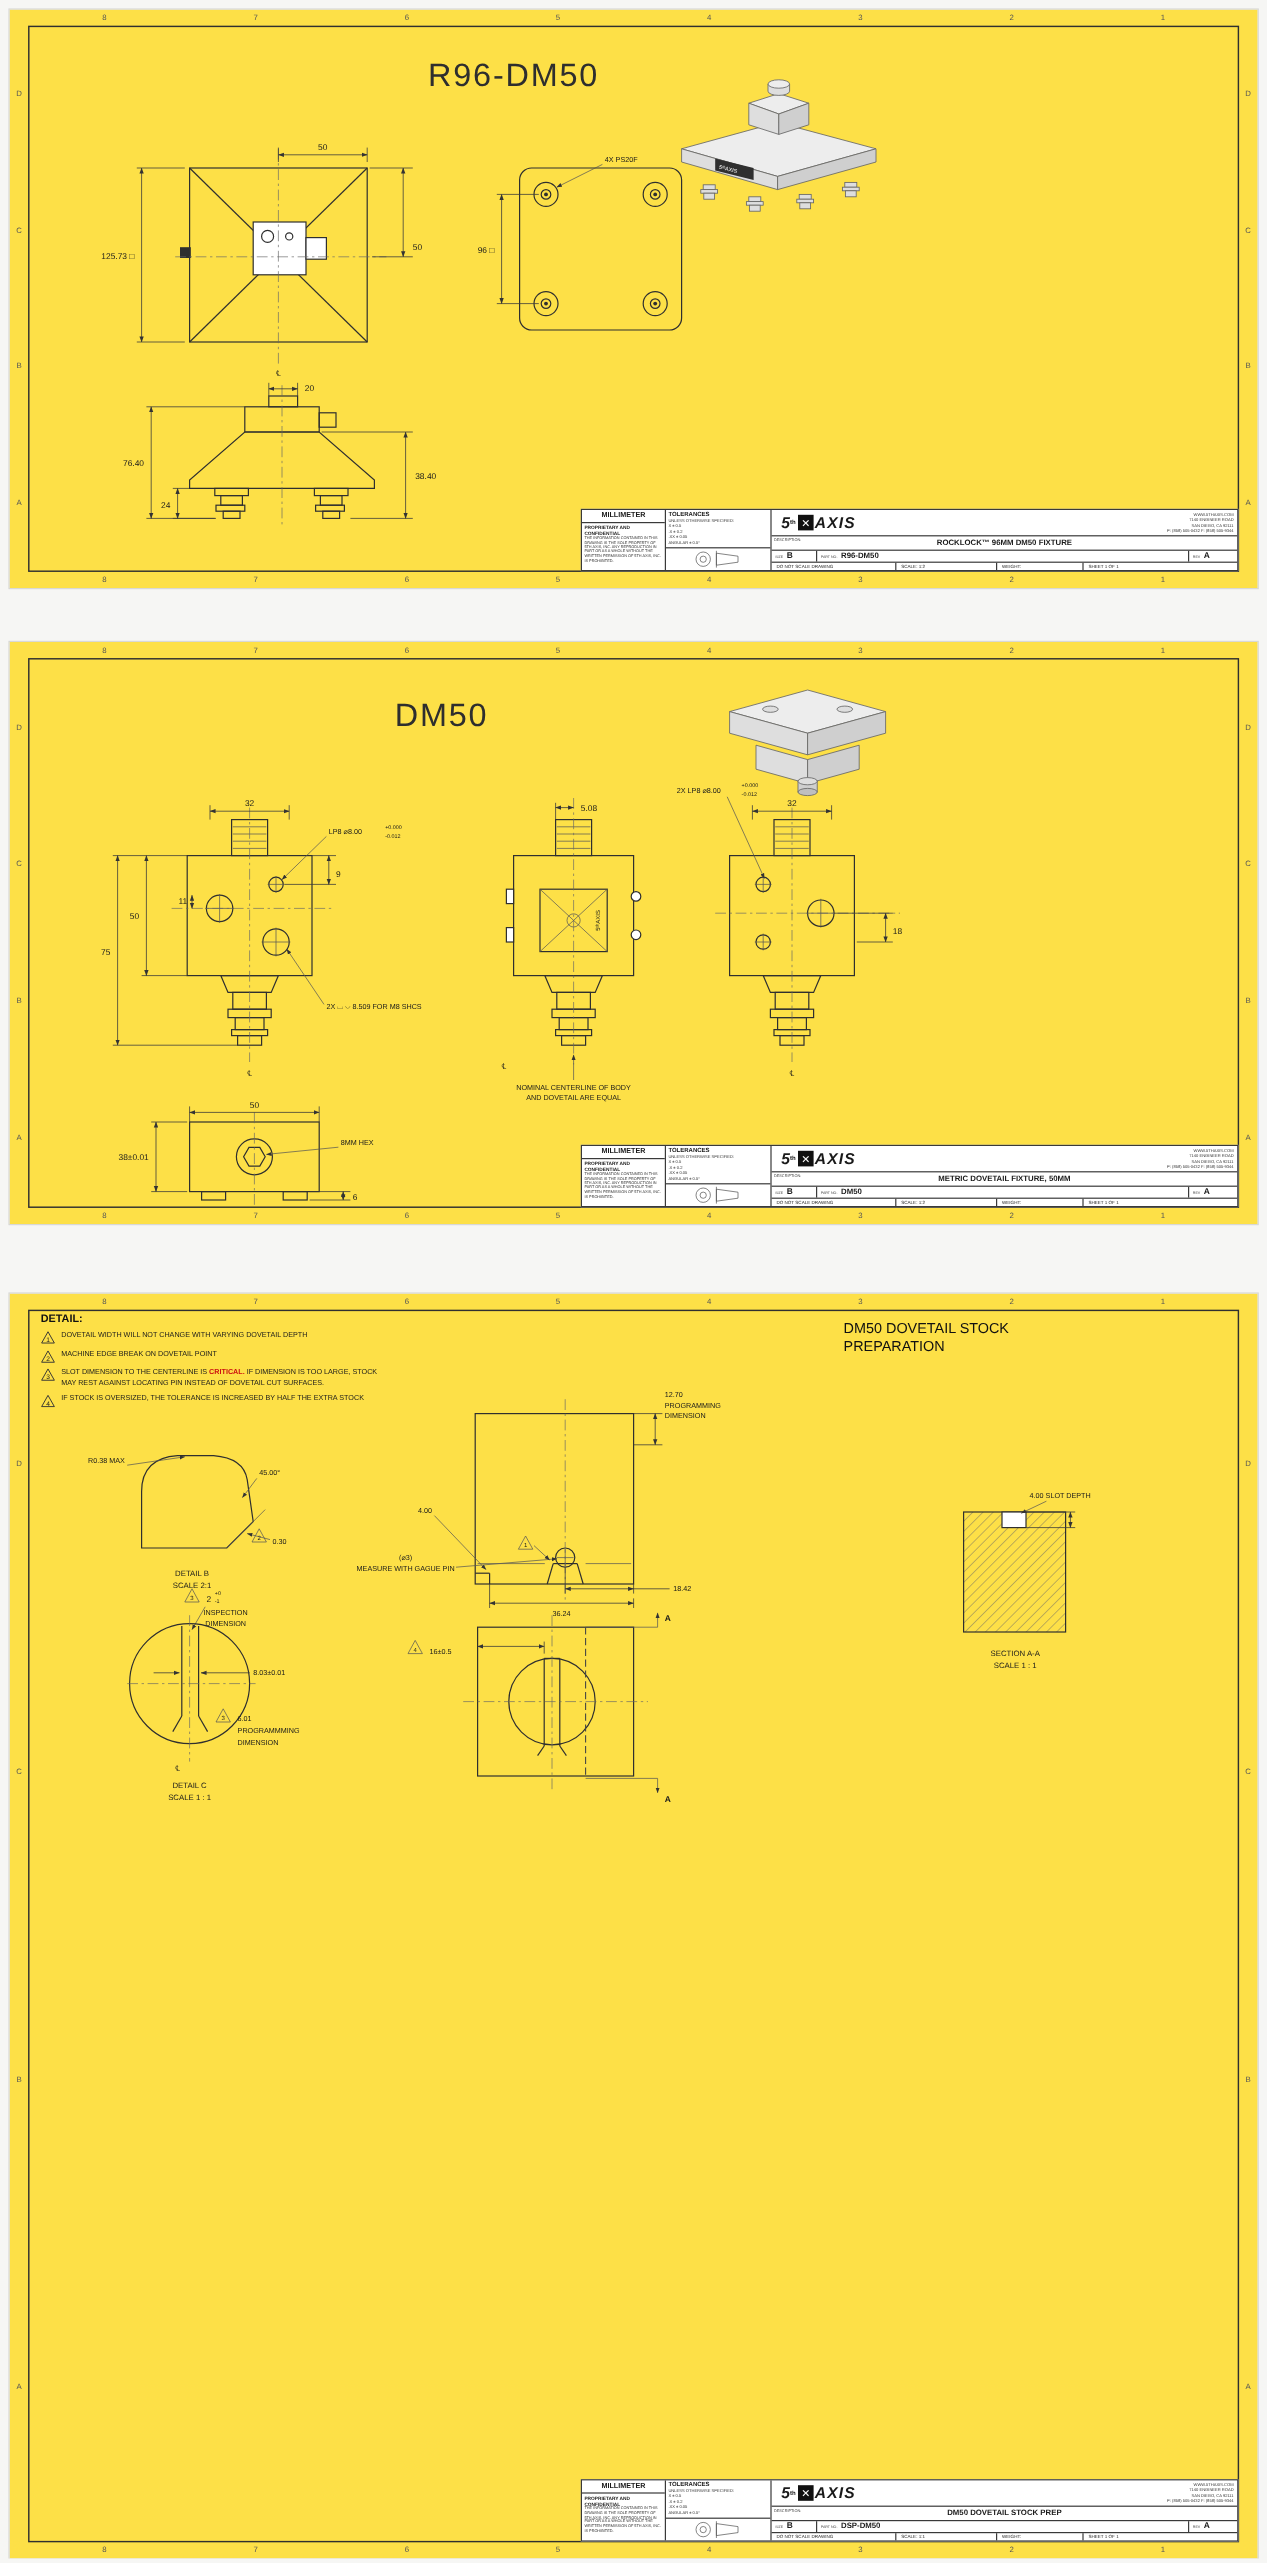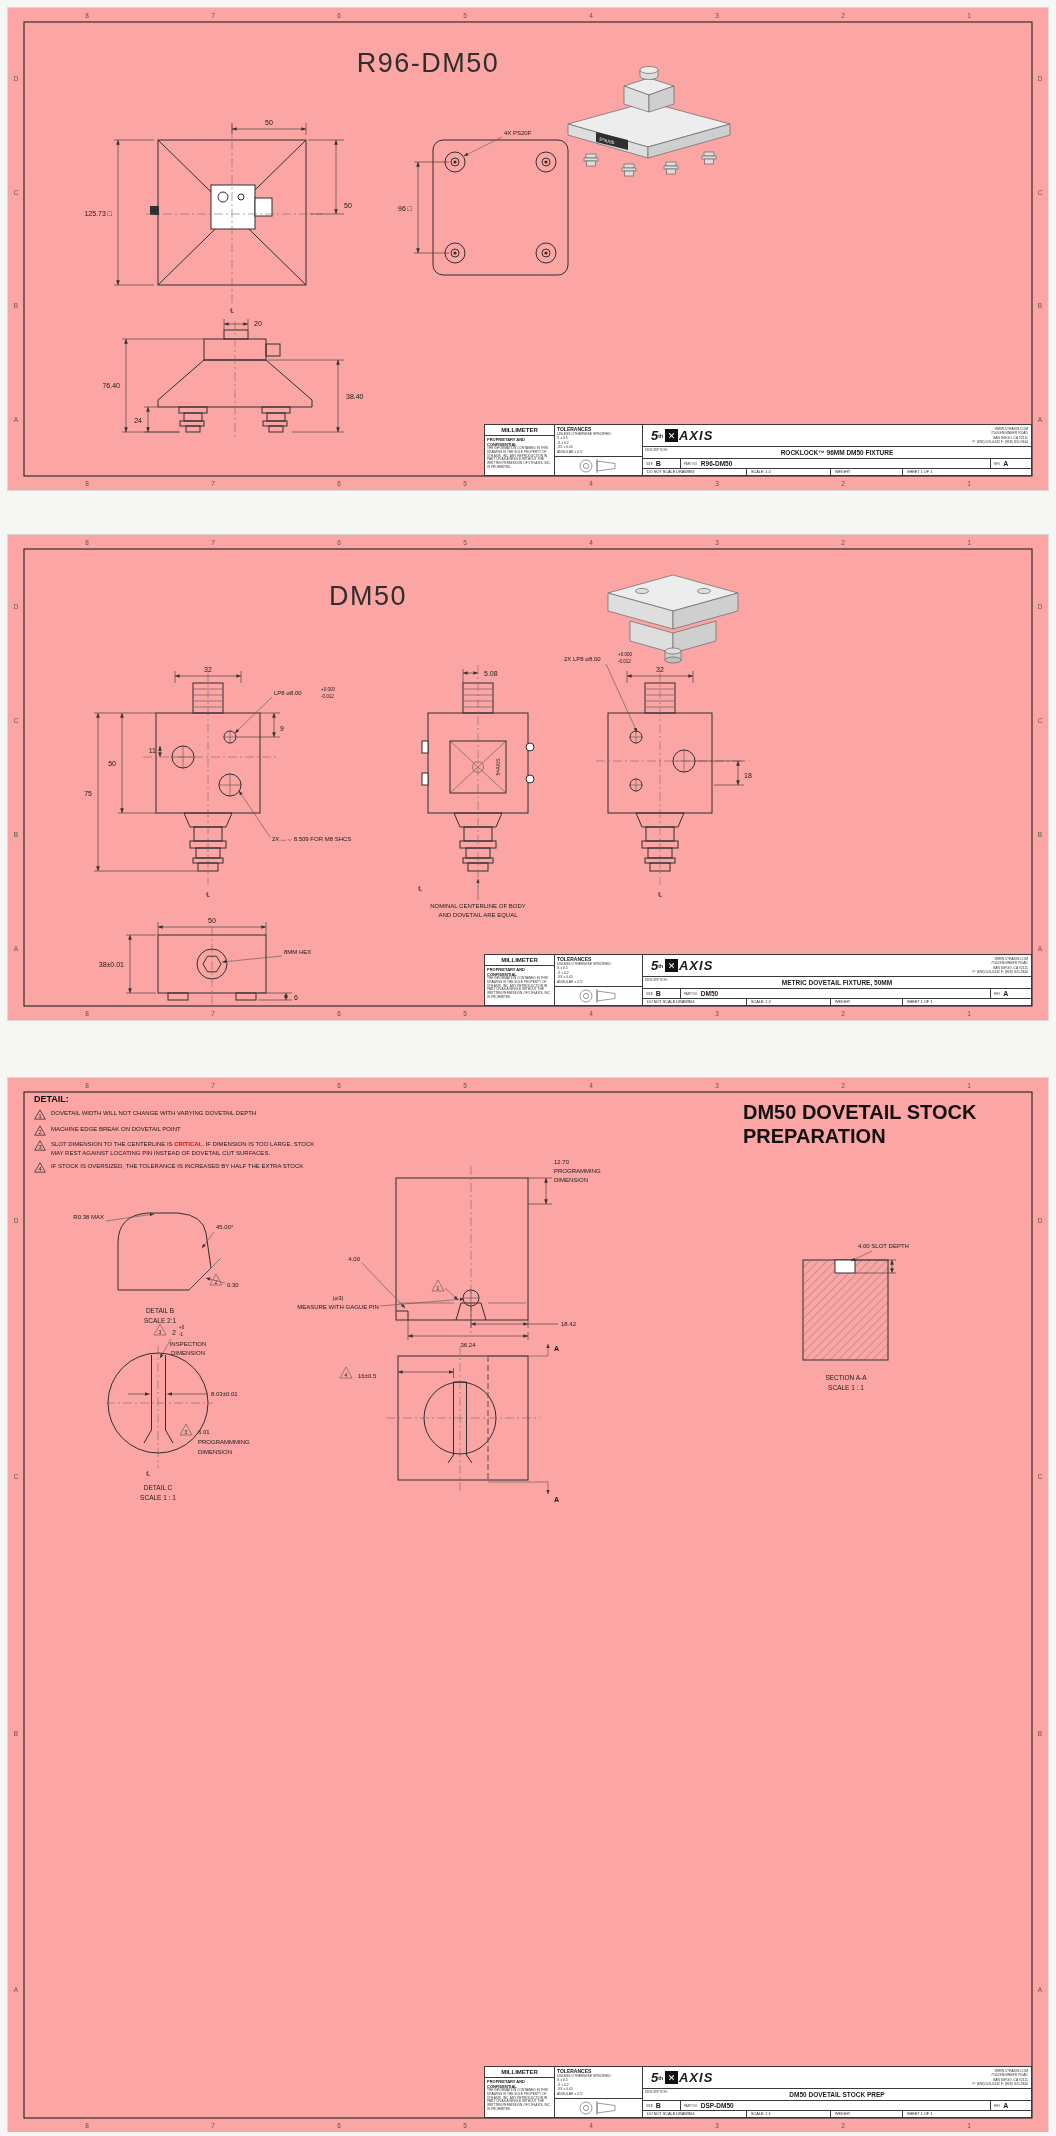--- a/index.html
+++ b/index.html
@@ -1,21 +1,21 @@
 <!DOCTYPE html>
 <html><head>
 <meta charset="utf-8">
 <style>
   * { box-sizing: border-box; margin: 0; padding: 0; }
   body {
     width: 1056px; background: #f6f6f4;
     font-family: "Liberation Sans", sans-serif; color: #1a1a1a;
   }
   .sheet {
-    position: relative; width: 1040px; margin: 0 auto; background: #fca5a5;
+    position: relative; width: 1040px; margin: 0 auto; background: #fde047;
     outline: 1px solid #d8d8d5;
   }
   #sheet1 { height: 482px; margin-top: 8px; }
   #sheet2 { height: 485px; margin-top: 45px; }
   #sheet3 { height: 1054px; margin-top: 58px; }
   .draw { position: absolute; left: 0; top: 0; }
   svg { font-family: "Liberation Sans", sans-serif; fill: #1a1a1a; }
 
   
   .zrow { position: absolute; left: 16px; right: 16px; height: 14px; display: flex; }
@@ -45,21 +45,21 @@
   .mid { text-anchor: middle; } .end { text-anchor: end; }
   .fn  { font-size: 5px; text-anchor: middle; }
   .secA { font-size: 7px; font-weight: bold; }
 
   
   .notes { position: absolute; left: 26px; top: 16px; width: 600px; }
   .notes-title { font-size: 9px; font-weight: bold; margin-bottom: 5px; color: #111; }
   .note { display: flex; gap: 5px; margin-bottom: 4.5px; font-size: 6px; line-height: 1.45; }
   .note svg { flex-shrink: 0; margin-top: 0; }
   .crit { color: #cc1111; font-weight: bold; }
-  .sheet3-title { position: absolute; left: 695px; top: 22px; font-size: 20px; font-weight: bold; line-height: 1.22; color: #111; margin-left: 40px; }
+  .sheet3-title { position: absolute; left: 695px; top: 22px; font-size: 12px; font-weight: normal; line-height: 1.22; color: #111; }
 
   
   .tb { position: absolute; right: 16px; bottom: 14px; width: 548px; height: 52px;
         display: flex; background: #fff; border: 0.8px solid #3a3a3a; font-size: 4px; }
   .tbc1 { width: 70px; border-right: 0.6px solid #3a3a3a; display: flex; flex-direction: column; }
   .tb-units { height: 11px; border-bottom: 0.6px solid #3a3a3a; font-weight: bold; font-size: 6px;
               display: flex; align-items: center; justify-content: center; }
   .tb-prop { flex: 1; padding: 1px 2px; }
   .tb-prop-title { font-size: 4px; font-weight: bold; }
   .tb-prop-body { font-size: 3.2px; line-height: 1.18; color: #333; }

